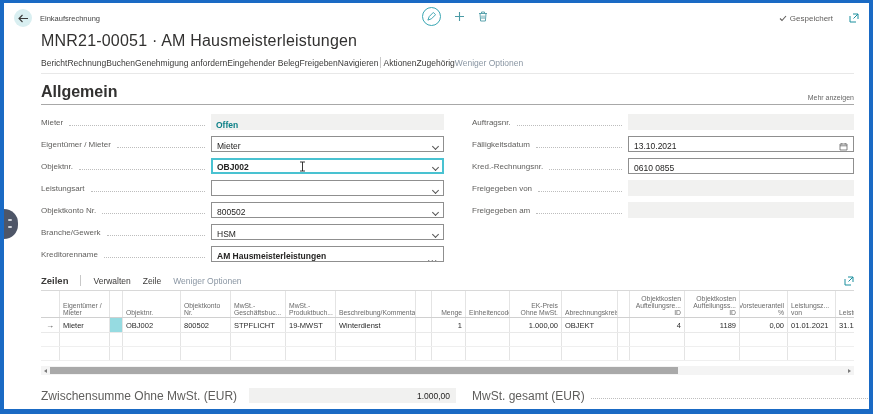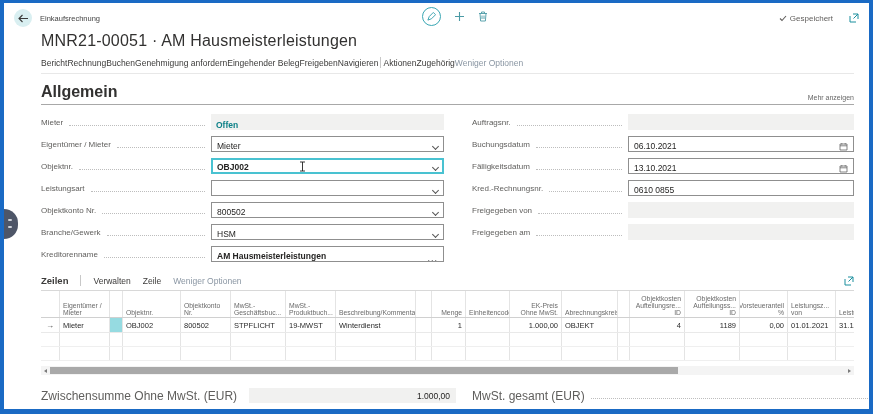--- a/index.html
+++ b/index.html
@@ -231,30 +231,20 @@
           </div>
         </div>
 
         <div class="fcol-r">
           <div class="frow">
             <span class="flabel">Auftragsnr.</span>
               <span class="leader"></span>
             <div class="ctrl disabled">
                 <span></span>
               </div>
-          </div>
-          <div class="frow">
-            <span class="flabel">Buchungsdatum</span>
-              <span class="leader"></span>
-            <div class="ctrl">
-                <span>06.10.2021</span>
-              <svg class="cal" width="9" height="9" viewBox="0 0 9 9">
-                  <path d="M1 2h7v6H1zM1 3.8h7M2.8 1v1.6M6.2 1v1.6" stroke="#666" stroke-width="0.8" fill="none"></path>
-                </svg>
-            </div>
           </div>
           <div class="frow">
             <span class="flabel">Fälligkeitsdatum</span>
               <span class="leader"></span>
             <div class="ctrl">
                 <span>13.10.2021</span>
               <svg class="cal" width="9" height="9" viewBox="0 0 9 9">
                   <path d="M1 2h7v6H1zM1 3.8h7M2.8 1v1.6M6.2 1v1.6" stroke="#666" stroke-width="0.8" fill="none"></path>
                 </svg>
             </div>

